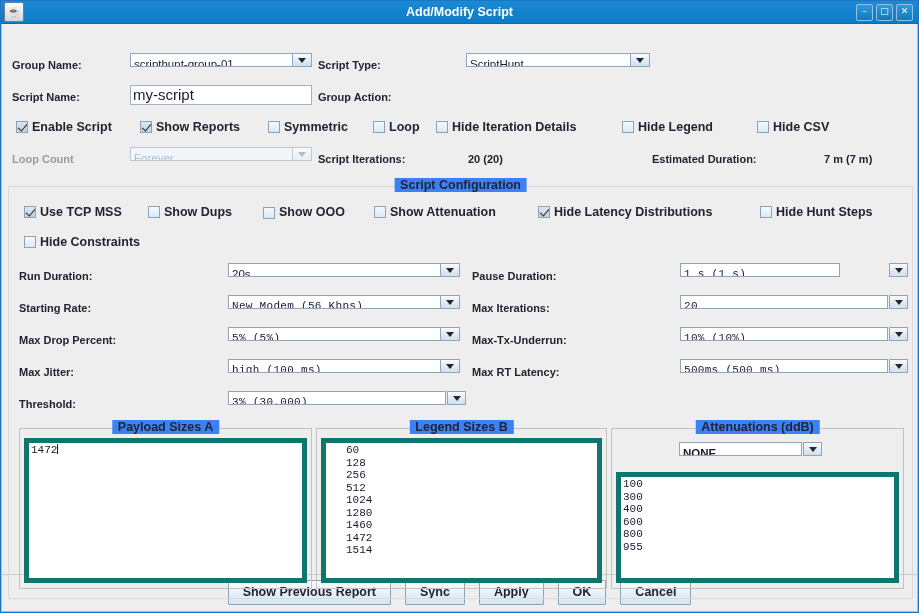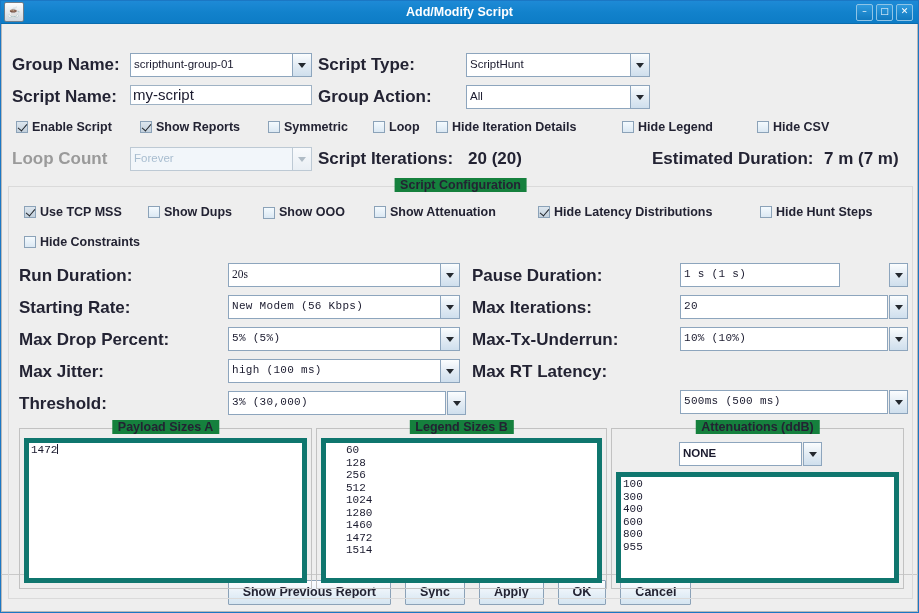--- a/index.html
+++ b/index.html
@@ -65,21 +65,21 @@
     flex: 1 1 auto;
     background: #eeeeee;
     position: relative;
     border-left: 1px solid #b8b8b8;
     border-right: 1px solid #b8b8b8;
     box-sizing: border-box;
   }
   .abs { position: absolute; }
   .lbl {
     font-weight: bold;
-    font-size: 17px;
+    font-size: 11px;
     color: #232333;
     white-space: nowrap;
     line-height: 16px;
   }
   .lbl.dim { color: #9a9a9a; }
 
   
   .tfield {
     box-sizing: border-box;
     background: #ffffff;
@@ -90,21 +90,21 @@
     padding: 0 2px;
     line-height: 18px;
     height: 20px;
     overflow: hidden;
     white-space: nowrap;
   }
   
   .combo {
     box-sizing: border-box;
     display: flex;
-    height: 24px;
+    height: 14px;
     align-items: stretch;
   }
   .combo .cb-text {
     flex: 1 1 auto;
     box-sizing: border-box;
     background: #ffffff;
     border: 1px solid #8da5bd;
     font-size: 11.5px;
     color: #1a1a2e;
     padding: 0 3px;
@@ -171,21 +171,21 @@
   }
   .group > .gborder {
     position: absolute;
     left: 0; right: 0; top: 8px; bottom: 0;
     border: 1px solid #c2c2c2;
   }
   .group > .gtitle {
     position: absolute;
     top: 0; left: 50%;
     transform: translateX(-50%);
-    background: #15803d;
+    background: #3b82f6;
     padding: 0 6px;
     font-weight: bold;
     font-size: 12.5px;
     color: #232333;
     white-space: nowrap;
     z-index: 2;
   }
   .group.light > .gborder { border-color: #dadada; }
 
   
@@ -269,26 +269,20 @@
       <div class="cb-text">ScriptHunt</div>
       <div class="cb-btn">
           <span class="arrow"></span>
         </div>
     </div>
 
     <div class="abs lbl" style="left:10px; top:65px;">Script Name:</div>
     <div class="abs tfield" style="left:128px; top:61px; width:182px;">my-script</div>
 
     <div class="abs lbl" style="left:316px; top:65px;">Group Action:</div>
-    <div class="abs combo" style="left:464px; top:61px; width:184px;">
-      <div class="cb-text">All</div>
-      <div class="cb-btn">
-          <span class="arrow"></span>
-        </div>
-    </div>
 
     <div class="abs cb checked" style="left:14px; top:96px;">
       <span class="box"></span>
       <span class="ctext">Enable Script</span>
     </div>
     <div class="abs cb checked" style="left:138px; top:96px;">
       <span class="box"></span>
       <span class="ctext">Show Reports</span>
     </div>
     <div class="abs cb" style="left:266px; top:96px;">
@@ -353,21 +347,21 @@
       <span class="box"></span>
       <span class="ctext">Hide Hunt Steps</span>
     </div>
 
     <div class="abs cb" style="left:22px; top:211px;">
       <span class="box"></span>
       <span class="ctext">Hide Constraints</span>
     </div>
 
     <div class="abs lbl" style="left:17px; top:244px;">Run Duration:</div>
-    <div class="abs combo" style="left:226px; top:239px; width:232px;font-family:Liberation Serif, serif;">
+    <div class="abs combo" style="left:226px; top:239px; width:232px;">
       <div class="cb-text">20s</div>
       <div class="cb-btn">
           <span class="arrow"></span>
         </div>
     </div>
 
     <div class="abs lbl" style="left:17px; top:276px;">Starting Rate:</div>
     <div class="abs combo" style="left:226px; top:271px; width:232px;">
       <div class="cb-text mono">New Modem (56 Kbps)</div>
       <div class="cb-btn">
@@ -417,21 +411,21 @@
 
     <div class="abs lbl" style="left:470px; top:308px;">Max-Tx-Underrun:</div>
     <div class="abs combo sep" style="left:678px; top:303px; width:228px;">
       <div class="cb-text mono">10% (10%)</div>
       <div class="cb-btn">
           <span class="arrow"></span>
         </div>
     </div>
 
     <div class="abs lbl" style="left:470px; top:340px;">Max RT Latency:</div>
-    <div class="abs combo sep" style="left:678px; top:335px; width:228px;margin-top:31px;">
+    <div class="abs combo sep" style="left:678px; top:335px; width:228px;">
       <div class="cb-text mono">500ms (500 ms)</div>
       <div class="cb-btn">
           <span class="arrow"></span>
         </div>
     </div>
 
     <div class="group" style="left:17px; top:396px; width:293px; height:169px;">
       <div class="gborder"></div>
       <div class="gtitle">Payload Sizes A</div>
       <div class="listbox" style="left:5px; top:18px; width:283px; height:145px;">

